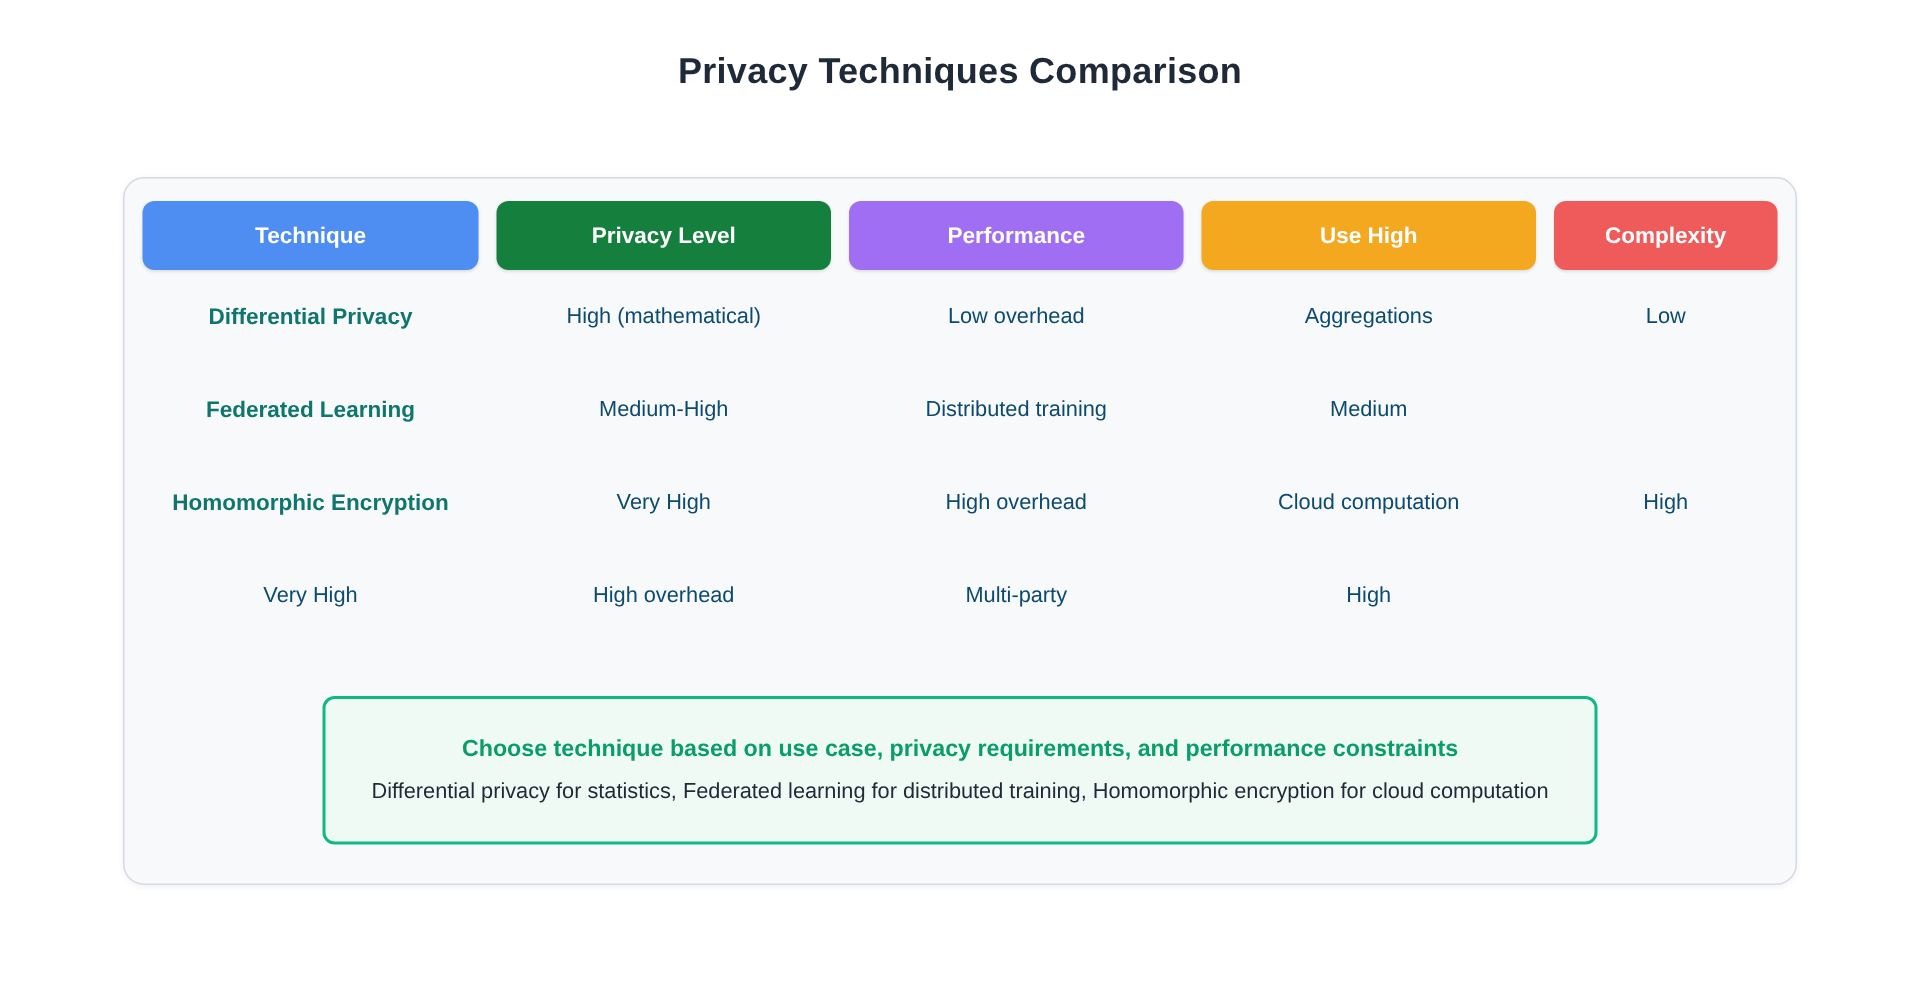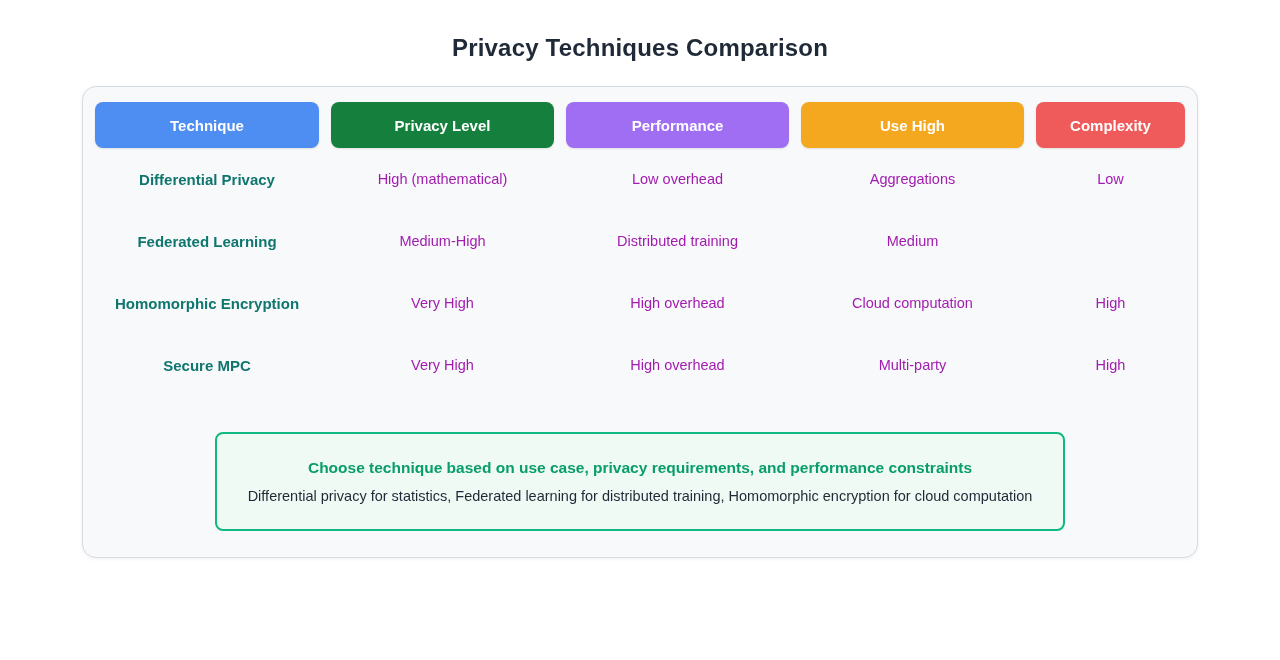--- a/index.html
+++ b/index.html
@@ -13,21 +13,21 @@
     text-align: center;
     margin-top: 34px;
     font-size: 24px;
     font-weight: 700;
     color: #1f2937;
     letter-spacing: 0.2px;
   }
   .card {
     width: 1116px;
     height: 472px;
-    margin: 24px auto 0 auto;
+    margin: 56px auto 0 auto;
     background: #f8f9fb;
     border: 1px solid #d6dae1;
     border-radius: 14px;
     box-shadow: 0 1px 4px rgba(0,0,0,0.06);
     padding: 15px 12px 0 12px;
   }
   .grid {
     display: grid;
     grid-template-columns: 224px 223px 223px 223px 149px;
     column-gap: 12px;
@@ -49,21 +49,21 @@
   .pill.c2 { background: #9f6ef2; }
   .pill.c3 { background: #f3a81f; }
   .pill.c4 { background: #ef5b5b; }
   .cell {
     height: 62px;
     display: flex;
     align-items: center;
     justify-content: center;
     text-align: center;
     font-size: 14.5px;
-    color: #a21caf;
+    color: #0c4a6e;
   }
   .cell.tech {
     font-weight: 700;
     font-size: 15px;
     color: #0f766e;
   }
   .callout {
     width: 850px;
     margin: 36px auto 0 auto;
     height: 99px;
@@ -121,21 +121,20 @@
 
   <div class="grid">
     <div class="cell tech">Homomorphic Encryption</div>
     <div class="cell">Very High</div>
     <div class="cell">High overhead</div>
     <div class="cell">Cloud computation</div>
     <div class="cell">High</div>
   </div>
 
   <div class="grid">
-    <div class="cell tech">Secure MPC</div>
     <div class="cell">Very High</div>
     <div class="cell">High overhead</div>
     <div class="cell">Multi-party</div>
     <div class="cell">High</div>
   </div>
 
   <div class="callout">
     <div class="callout-title">Choose technique based on use case, privacy requirements, and performance constraints</div>
     <div class="callout-subtitle">Differential privacy for statistics, Federated learning for distributed training, Homomorphic encryption for cloud computation</div>
   </div>

